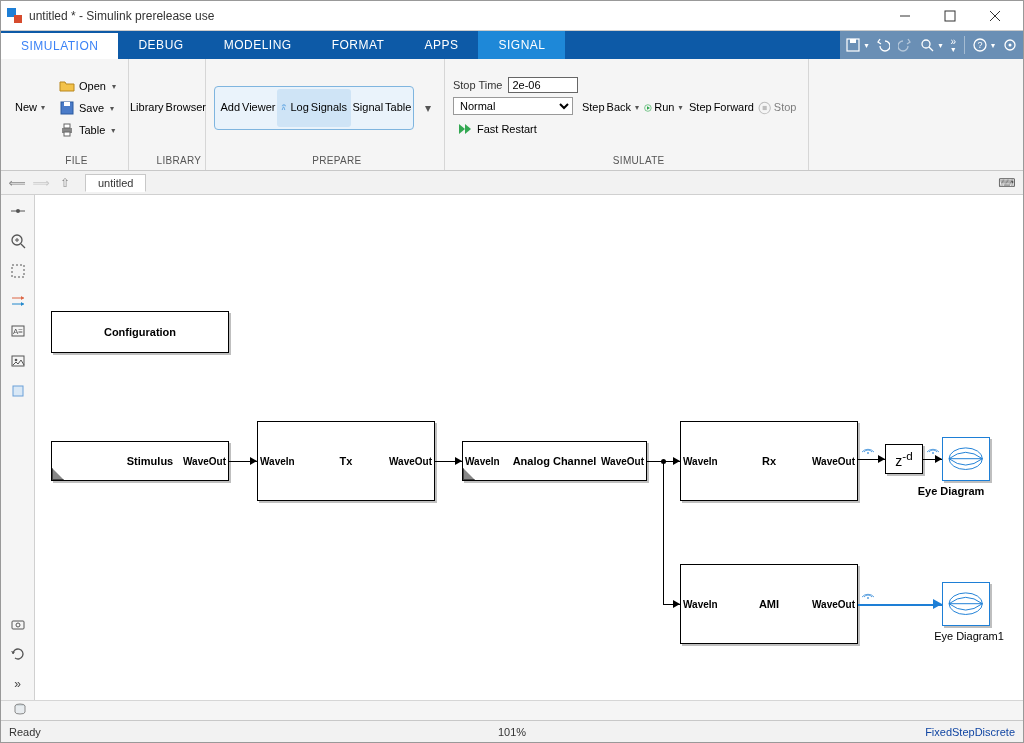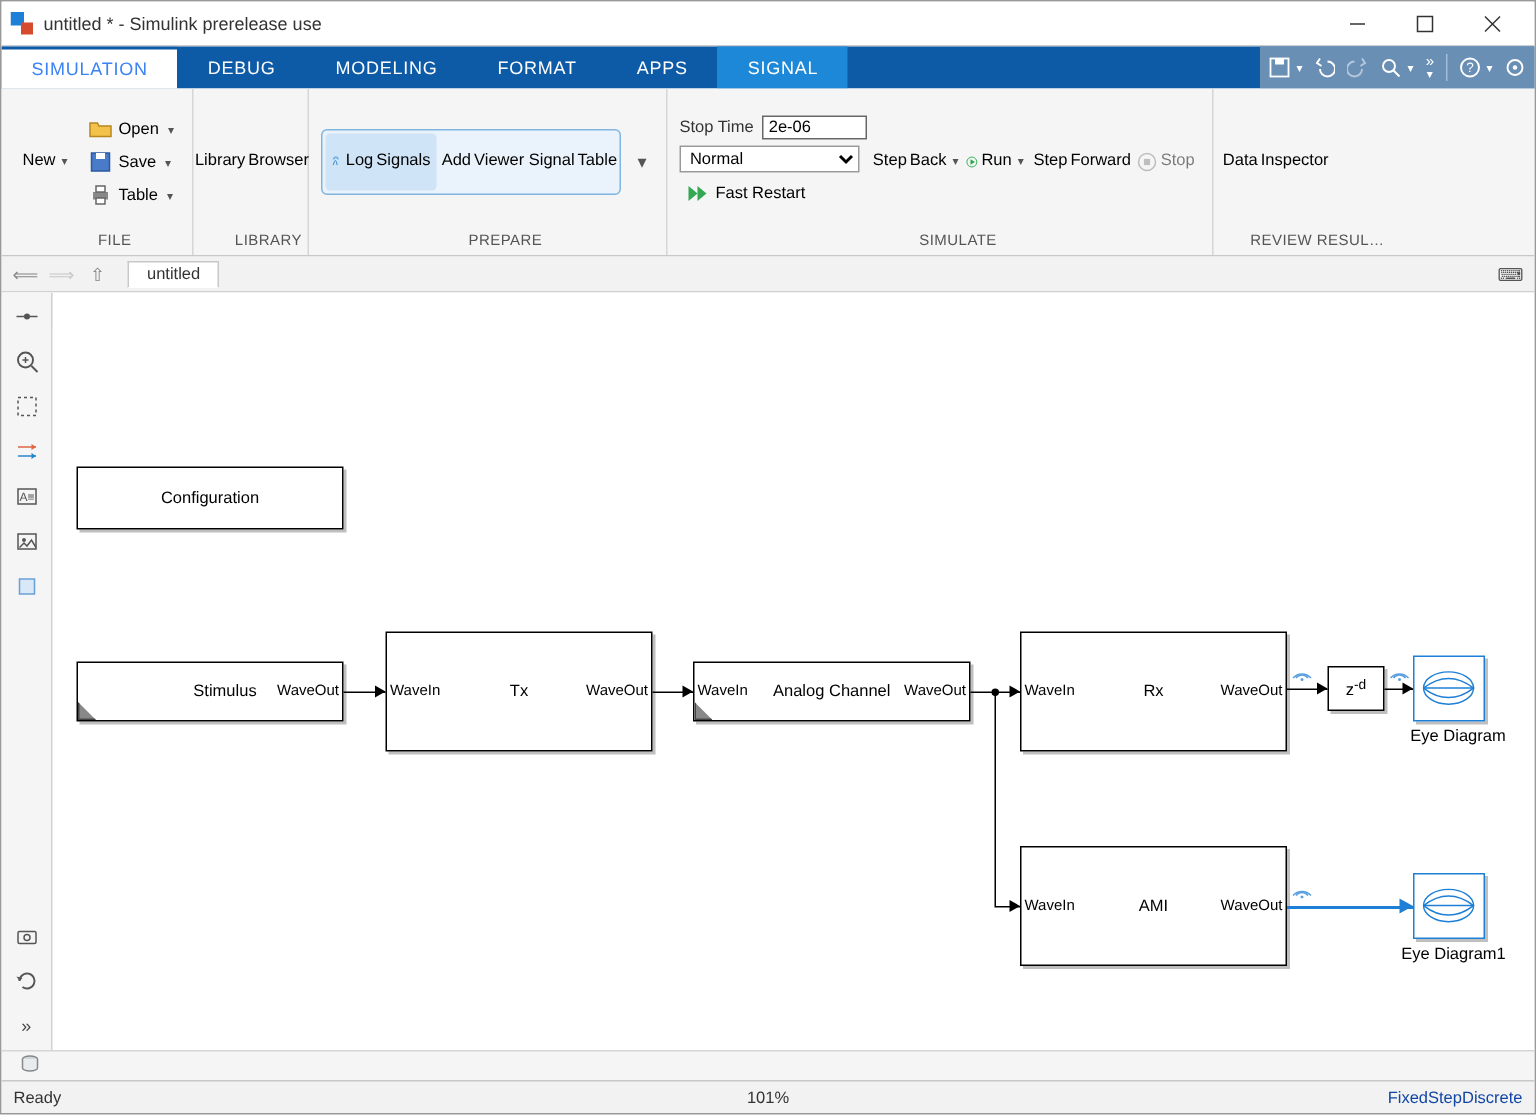--- a/index.html
+++ b/index.html
@@ -209,20 +209,21 @@
   .block {
     position:absolute;
     background:#fff;
     border:1px solid #000;
     box-shadow: 2px 2px 0 rgba(0,0,0,.25);
     font-size:11px;
     display:flex;
     align-items:center;
     justify-content:center;
     padding:2px;
+    font-weight:bold;
   }
   .block .port-l {
     position:absolute; left:2px; top:50%; transform:translateY(-50%);
     font-size:10px;
   }
   .block .port-r {
     position:absolute; right:2px; top:50%; transform:translateY(-50%);
     font-size:10px;
   }
   .block .name {
@@ -263,21 +264,21 @@
   .wifi-badge {
     position:absolute; width:14px; height:10px;
   }
   .wifi-badge svg { width:14px; height:10px; }
 
   .delay-block {
     position:absolute;
     background:#fff;
     border:1px solid #000;
     box-shadow: 2px 2px 0 rgba(0,0,0,.25);
-    font-size:11px;
+    font-size:14px;
     display:flex; align-items:center; justify-content:center;
   }
   .eyeblock {
     position:absolute;
     background:#fff;
     border:1px solid #1e7fd6;
     box-shadow:2px 2px 0 rgba(0,0,0,.25);
     display:flex; align-items:center; justify-content:center;
   }
   .eyeblock svg { width:90%; height:70%; }
@@ -437,40 +438,40 @@
         <span>Library</span>
         <span>Browser</span>
       </div>
     </div>
     <div class="label">LIBRARY</div>
   </div>
 
   <div class="toolgroup">
     <div class="body">
       <div style="display:flex; border:1px solid #7fb5df; border-radius:4px; padding:2px; background:#eaf3fb;">
-        <div class="bigbtn active" style="width:74px;border:none;">
-          <svg viewBox="0 0 26 26">
-              <path d="M4 20 C8 6 10 6 13 20" fill="none" stroke="#1e7fd6" stroke-width="2"></path>
-              <path d="M4 7a6 6 0 0 1 12 0" fill="none" stroke="#1e7fd6" stroke-width="1.2"></path>
-              <path d="M6 7a4 4 0 0 1 8 0" fill="none" stroke="#1e7fd6" stroke-width="1.2"></path>
-            </svg>
-          <span>Log</span>
-          <span>Signals</span>
-        </div>
         <div class="bigbtn" style="width:60px">
           <svg viewBox="0 0 26 26">
               <rect x="3" y="6" width="20" height="14" rx="1" fill="#fff" stroke="#1e7fd6" stroke-width="1.5"></rect>
               <rect x="3" y="6" width="20" height="3" fill="#1e7fd6"></rect>
               <circle cx="20" cy="18" r="4" fill="#33a852"></circle>
               <line x1="20" y1="16" x2="20" y2="20" stroke="#fff" stroke-width="1.5"></line>
               <line x1="18" y1="18" x2="22" y2="18" stroke="#fff" stroke-width="1.5"></line>
             </svg>
           <span>Add</span>
           <span>Viewer</span>
         </div>
+        <div class="bigbtn active" style="width:74px;border:none;">
+          <svg viewBox="0 0 26 26">
+              <path d="M4 20 C8 6 10 6 13 20" fill="none" stroke="#1e7fd6" stroke-width="2"></path>
+              <path d="M4 7a6 6 0 0 1 12 0" fill="none" stroke="#1e7fd6" stroke-width="1.2"></path>
+              <path d="M6 7a4 4 0 0 1 8 0" fill="none" stroke="#1e7fd6" stroke-width="1.2"></path>
+            </svg>
+          <span>Log</span>
+          <span>Signals</span>
+        </div>
         <div class="bigbtn" style="width:60px">
           <svg viewBox="0 0 26 26">
               <rect x="3" y="4" width="20" height="18" fill="#fff" stroke="#1e7fd6" stroke-width="1.5"></rect>
               <line x1="3" y1="10" x2="23" y2="10" stroke="#1e7fd6"></line>
               <line x1="3" y1="16" x2="23" y2="16" stroke="#1e7fd6"></line>
               <line x1="12" y1="4" x2="12" y2="22" stroke="#1e7fd6"></line>
             </svg>
           <span>Signal</span>
           <span>Table</span>
         </div>
@@ -531,33 +532,20 @@
         <svg viewBox="0 0 26 26">
             <circle cx="13" cy="13" r="11" fill="none" stroke="#888" stroke-width="2"></circle>
             <rect x="9" y="9" width="8" height="8" fill="#888"></rect>
           </svg>
         <span>Stop</span>
       </div>
     </div>
     <div class="label">SIMULATE</div>
   </div>
 
-  <div class="toolgroup" style="border-right:none">
-    <div class="body">
-      <div class="bigbtn" style="width:64px">
-        <svg viewBox="0 0 26 26">
-            <rect x="2" y="4" width="22" height="16" fill="#fff" stroke="#1e7fd6" stroke-width="1.5"></rect>
-            <path d="M4 16 Q9 6 13 14 T22 10" fill="none" stroke="#d64b2e" stroke-width="1.8"></path>
-          </svg>
-        <span>Data</span>
-        <span>Inspector</span>
-      </div>
-    </div>
-    <div class="label">REVIEW RESUL…</div>
-  </div>
 </div>
 
 <div class="navbar">
   <span class="navbtn">⟸</span>
   <span class="navbtn" style="opacity:.4">⟹</span>
   <span class="navbtn">⇧</span>
   <span class="bc-tab">untitled</span>
   <span class="end-icon">⌨</span>
 </div>
 
@@ -660,21 +648,21 @@
         <span><span>z</span><sup>-d</sup></span>
       </div>
 
       <div class="eyeblock" style="left:907px; top:218px; width:48px; height:44px;">
         <svg viewBox="0 0 40 30">
             <ellipse cx="20" cy="15" rx="17" ry="11" fill="none" stroke="#1e7fd6" stroke-width="1"></ellipse>
             <path d="M3 15 Q20 2 37 15 Q20 28 3 15" fill="none" stroke="#1e7fd6" stroke-width="1"></path>
             <line x1="3" y1="15" x2="37" y2="15" stroke="#1e7fd6"></line>
           </svg>
       </div>
-      <div class="block-label" style="left:901px; top:266px; width:72px;">Eye Diagram</div>
+      <div class="block-label" style="left:880px; top:266px; width:72px;font-weight:bold;">Eye Diagram</div>
 
       <div class="block" style="left:645px; top:345px; width:178px; height:80px;">
         <span class="port-l">WaveIn</span>
         <span class="name">AMI</span>
         <span class="port-r">WaveOut</span>
       </div>
 
       <div class="eyeblock" style="left:907px; top:363px; width:48px; height:44px;">
         <svg viewBox="0 0 40 30">
             <ellipse cx="20" cy="15" rx="17" ry="11" fill="none" stroke="#1e7fd6" stroke-width="1"></ellipse>

